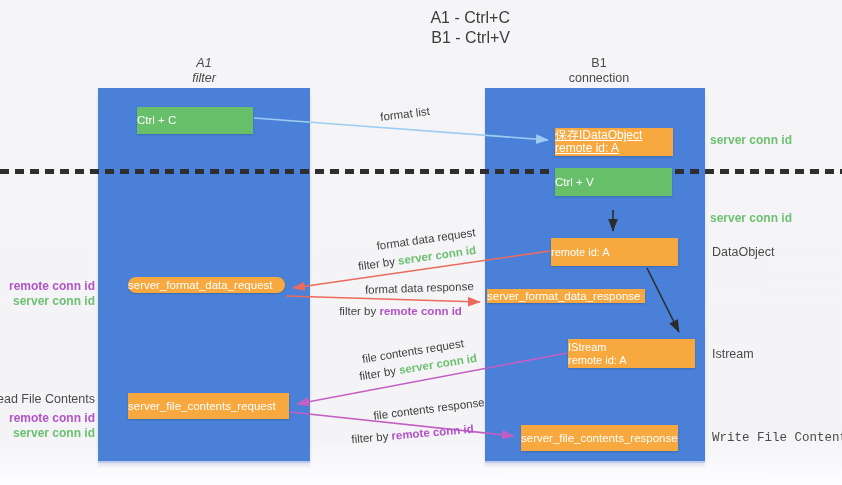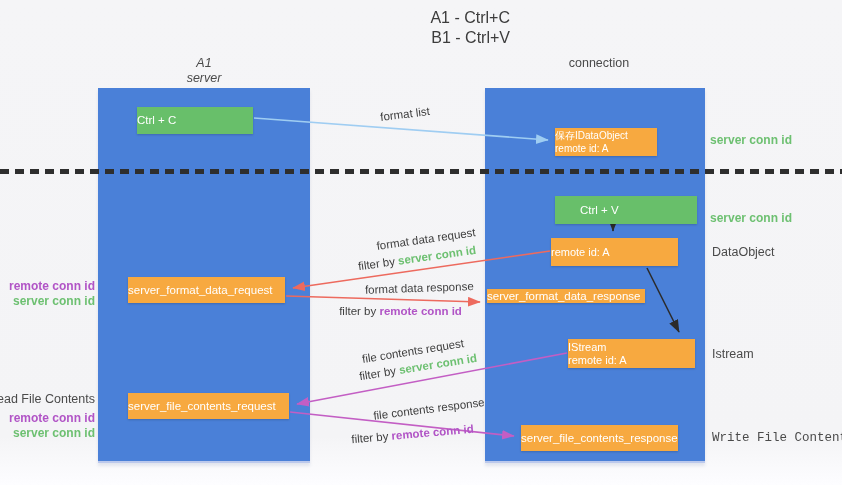--- a/index.html
+++ b/index.html
@@ -59,23 +59,24 @@
 
 <div class="canvas">
 
   <div class="title">
     <div>A1 - Ctrl+C</div>
     <div>B1 - Ctrl+V</div>
   </div>
 
   <div class="lane-header" style="left:98px;font-style:italic;">
     <div>A1</div>
-    <div>server</div>
+    <div>filter</div>
   </div>
   <div class="lane-header" style="left:489px;width:220px;">
+    <div>B1</div>
     <div>connection</div>
   </div>
 
   <div class="lane lane-a"></div>
   <div class="lane lane-b"></div>
 
   <div class="dotted"></div>
 
   <svg class="arrows" width="842" height="485" viewBox="0 0 842 485">
     <defs>
@@ -98,34 +99,34 @@
     <line x1="286" y1="296" x2="480" y2="302" class="stroke-red" stroke-width="1.6" marker-end="url(#mRed)"></line>
     <line x1="647" y1="268" x2="679" y2="332" class="stroke-black" stroke-width="1.6" marker-end="url(#mBlack)"></line>
     <line x1="567" y1="353" x2="297" y2="404" class="stroke-magenta" stroke-width="1.6" marker-end="url(#mMag)"></line>
     <line x1="290" y1="412" x2="514" y2="436" class="stroke-magenta" stroke-width="1.6" marker-end="url(#mMag)"></line>
   </svg>
 
   <div class="node green-node" style="left:137px;top:107px;width:116px;height:27px;">
     <div>Ctrl + C</div>
   </div>
 
-  <div class="node orange-node" style="left:555px;top:128px;width:102px;height:28px;font-size:10px;">
+  <div class="node orange-node" style="left:555px;top:128px;width:118px;height:28px;font-size:12px;text-decoration:underline;">
     <div>保存IDataObject</div>
     <div>remote id: A</div>
   </div>
 
-  <div class="node green-node" style="left:555px;top:196px;width:117px;height:28px;padding-left:25px;">
+  <div class="node green-node" style="left:555px;top:168px;width:117px;height:28px;">
     <div>Ctrl + V</div>
   </div>
 
   <div class="node orange-node" style="left:551px;top:238px;width:127px;height:28px;font-size:11px;">
     <div>remote id: A</div>
   </div>
 
-  <div class="node orange-node" style="left:128px;top:277px;width:157px;height:26px;">
+  <div class="node orange-node" style="left:128px;top:277px;width:157px;height:16px;border-radius:9px;">
     <div>server_format_data_request</div>
   </div>
 
   <div class="node orange-node" style="left:487px;top:289px;width:158px;height:14px;">
     <div>server_format_data_response</div>
   </div>
 
   <div class="node orange-node" style="left:568px;top:339px;width:127px;height:29px;font-size:11px;">
     <div>IStream</div>
     <div>remote id: A</div>

